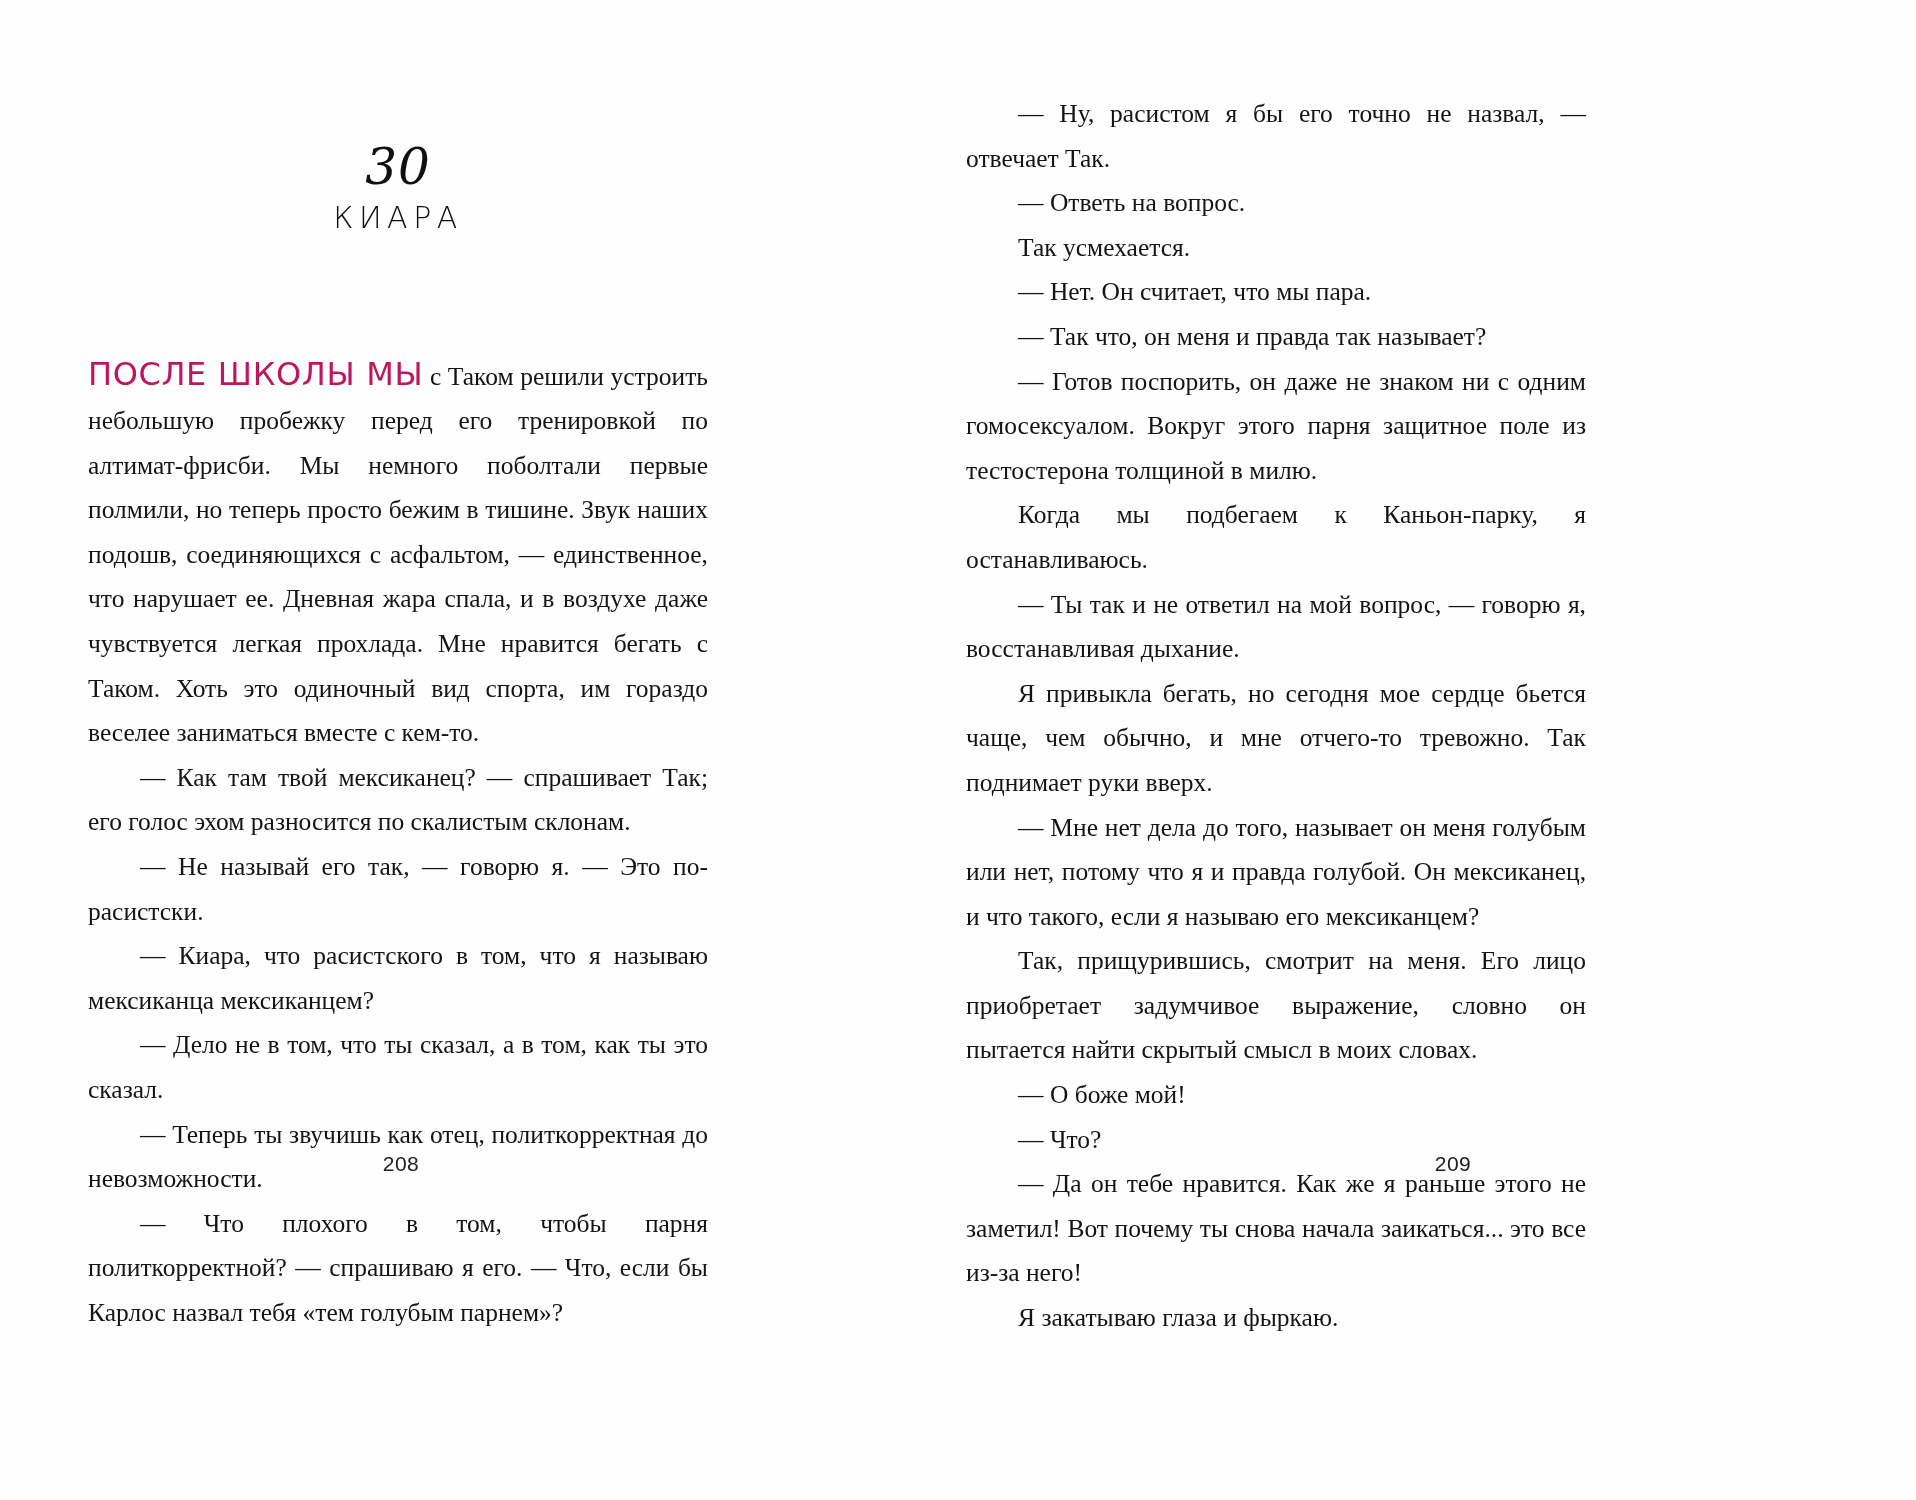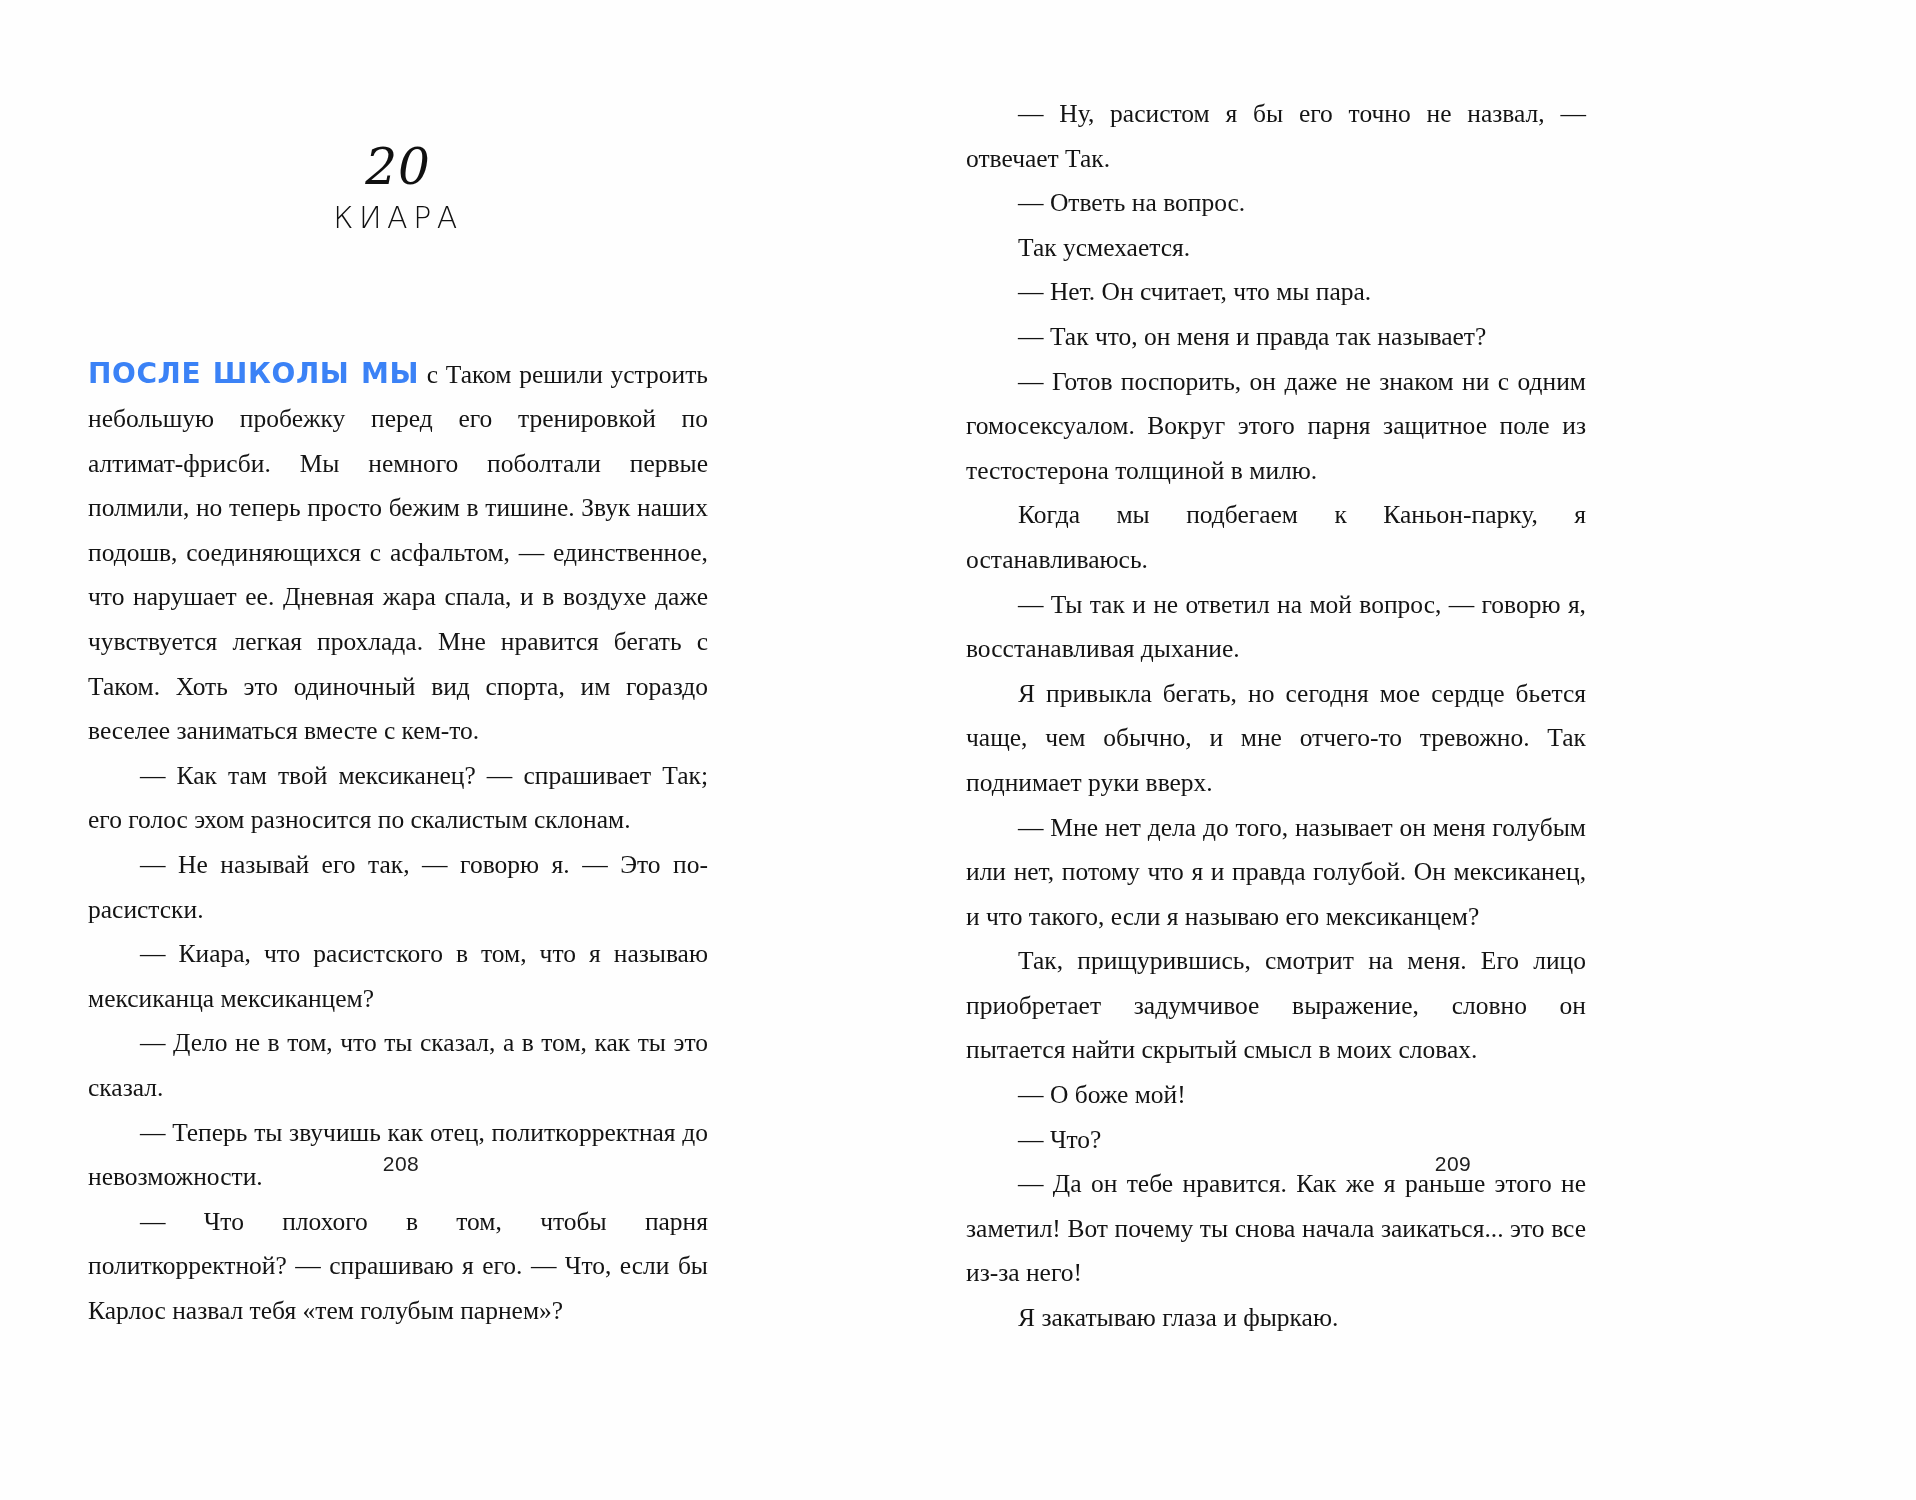--- a/index.html
+++ b/index.html
@@ -80,24 +80,24 @@
   p.body {
     margin: 0;
     text-indent: 52px;
     text-align: justify;
   }
   p.body.no-indent {
     text-indent: 0;
   }
   .smallcaps-open {
     font-family: "DejaVu Sans", "Liberation Sans", sans-serif;
-    font-weight: 700;
-    font-size: 28px;
+    font-weight: 400;
+    font-size: 32px;
     letter-spacing: 0.6px;
-    color: #3b82f6;
+    color: #be185d;
   }
   .folio {
     position: absolute;
     width: 100%;
     left: 0;
     top: 1152px;
     text-align: center;
     font-family: "Liberation Sans", "DejaVu Sans", sans-serif;
     font-size: 21px;
     color: #202020;
@@ -109,21 +109,21 @@
 </head>
 <body>
 
 <div class="page-spread">
   <div class="columns">
 
     <div class="page page-left">
       <div class="text-col">
 
         <div class="chapter-head">
-          <span class="chapter-number">20</span>
+          <span class="chapter-number">30</span>
           <span class="chapter-title">КИАРА</span>
         </div>
 
         <p class="body no-indent"><span class="smallcaps-open">ПОСЛЕ ШКОЛЫ МЫ</span><span> с Таком решили устроить небольшую пробежку перед его тренировкой по алтимат-фрисби. Мы немного поболтали первые полмили, но теперь просто бежим в тишине. Звук наших подошв, соединяющихся с асфальтом, — единственное, что нарушает ее. Дневная жара спала, и в воздухе даже чувствуется легкая прохлада. Мне нравится бегать с Таком. Хоть это одиночный вид спорта, им гораздо веселее заниматься вместе с кем-то.</span></p>
 
         <p class="body">— Как там твой мексиканец? — спрашивает Так; его голос эхом разносится по скалистым склонам.</p>
         <p class="body">— Не называй его так, — говорю я. — Это по-расистски.</p>
         <p class="body">— Киара, что расистского в том, что я называю мексиканца мексиканцем?</p>
         <p class="body">— Дело не в том, что ты сказал, а в том, как ты это сказал.</p>
         <p class="body">— Теперь ты звучишь как отец, политкорректная до невозможности.</p>

